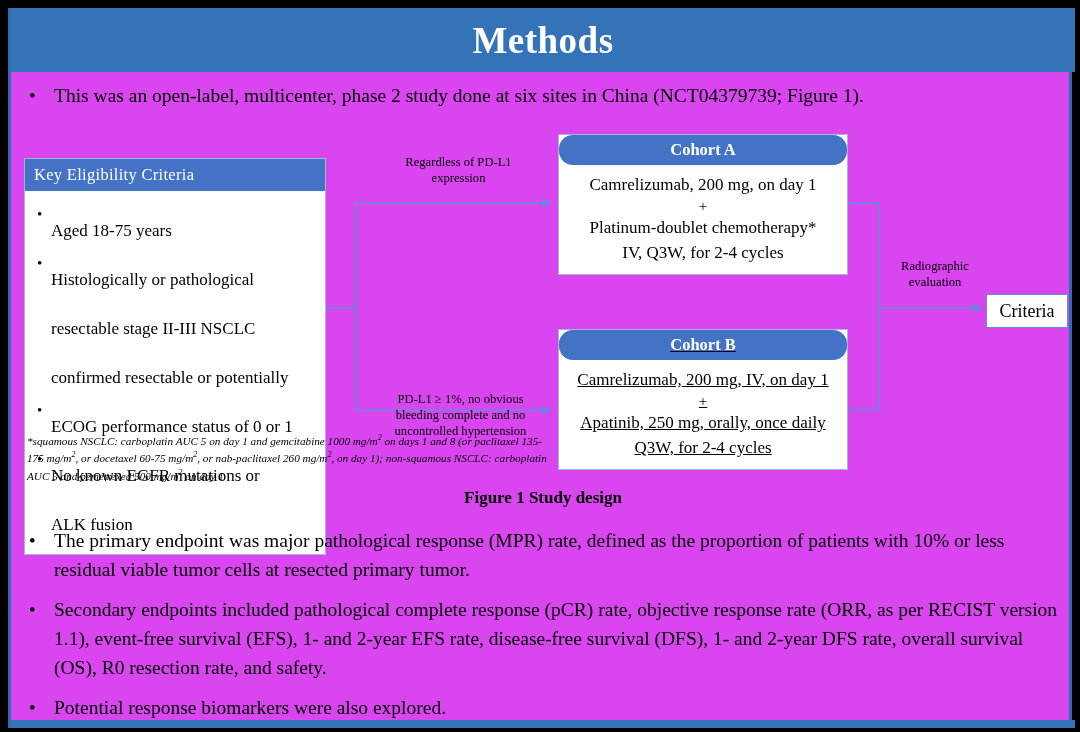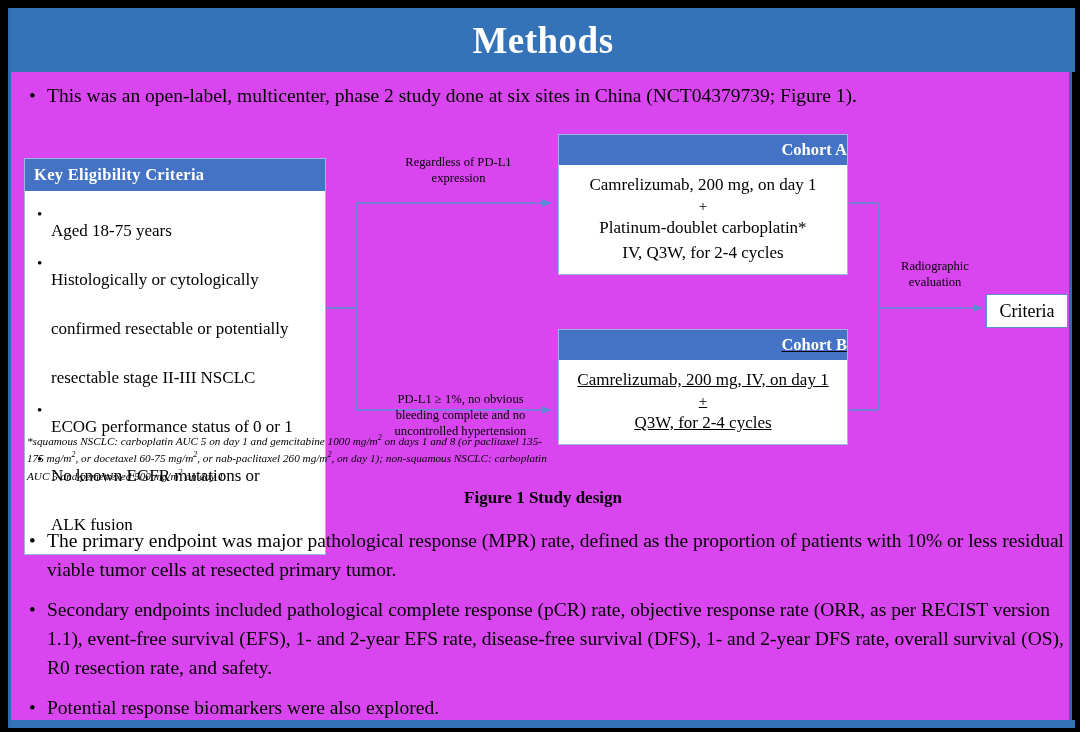--- a/index.html
+++ b/index.html
@@ -70,20 +70,21 @@
     color: #000;
     text-align: left;
     padding-left: 4px;
     box-sizing: border-box;
   }
   .bullet-text {
     font-size: 19.5px;
     line-height: 27px;
     color: #000;
     text-align: left;
+    margin-left: 7px;
   }
 
   #lead-bullet { left: 14px; top: 74px; width: 1040px; }
   #lead-bullet .bullet-text { white-space: nowrap; }
 
   
   #figure {
     position: absolute;
     left: 0;
     top: 110px;
@@ -98,21 +99,21 @@
     top: 40px;
     width: 302px;
     background: #ffffff;
     border: 1px solid #9DB9E0;
     box-sizing: border-box;
   }
   #elig-header {
     background: #4472C4;
     color: #ffffff;
     font-size: 16.5px;
-    font-weight: bold;
+    font-weight: normal;
     padding: 6px 0 6px 9px;
     letter-spacing: 0.3px;
   }
   #elig-list {
     padding: 8px 6px 12px 6px;
   }
   .elig-item {
     display: flex;
     align-items: flex-start;
     margin-bottom: 2px;
@@ -150,22 +151,23 @@
     width: 290px;
     background: #ffffff;
     border: 1px solid #9DB9E0;
     box-sizing: border-box;
   }
   .cohort-header {
     background: #4472C4;
     color: #ffffff;
     font-size: 16.5px;
     font-weight: bold;
-    text-align: right;
+    text-align: center;
     padding: 5px 0 5px 0;
+    border-radius: 14px;
   }
   .cohort-body {
     padding: 7px 4px 9px 4px;
     text-align: center;
     font-size: 17px;
     line-height: 25px;
     color: #000;
   }
   .cohort-body .plus { line-height: 18px; font-size: 15px; }
   #cohort-a { left: 547px; top: 16px; }
@@ -277,29 +279,29 @@
 
     <div id="elig-box">
       <div id="elig-header">Key  Eligibility Criteria</div>
       <div id="elig-list">
         <div class="elig-item">
           <span class="elig-dot">•</span>
           <span class="elig-label">Aged 18-75 years</span>
         </div>
         <div class="elig-item">
           <span class="elig-dot">•</span>
-          <span class="elig-label">Histologically or cytologically</span>
+          <span class="elig-label">Histologically or pathological</span>
+        </div>
+        <div class="elig-item">
+          <span class="elig-dot"></span>
+          <span class="elig-label">resectable stage II-III  NSCLC</span>
         </div>
         <div class="elig-item">
           <span class="elig-dot"></span>
           <span class="elig-label">confirmed resectable or potentially</span>
-        </div>
-        <div class="elig-item">
-          <span class="elig-dot"></span>
-          <span class="elig-label">resectable stage II-III  NSCLC</span>
         </div>
         <div class="elig-item">
           <span class="elig-dot">•</span>
           <span class="elig-label">ECOG performance status of 0 or 1</span>
         </div>
         <div class="elig-item">
           <span class="elig-dot">•</span>
           <span class="elig-label">No known EGFR mutations or</span>
         </div>
         <div class="elig-item">
@@ -323,30 +325,31 @@
     <div class="conn-label" id="label-radio">
       <div>Radiographic</div>
       <div>evaluation</div>
     </div>
 
     <div class="cohort-box" id="cohort-a">
       <div class="cohort-header">Cohort A</div>
       <div class="cohort-body">
         <div>Camrelizumab, 200 mg, on day 1</div>
         <div class="plus">+</div>
-        <div>Platinum-doublet carboplatin*</div>
+        <div>Platinum-doublet chemotherapy*</div>
         <div>IV, Q3W, for 2-4 cycles</div>
       </div>
     </div>
 
     <div class="cohort-box" id="cohort-b">
       <div class="cohort-header">Cohort B</div>
       <div class="cohort-body">
         <div>Camrelizumab, 200 mg, IV, on day 1</div>
         <div class="plus">+</div>
+        <div>Apatinib, 250 mg, orally, once daily</div>
         <div>Q3W, for 2-4 cycles</div>
       </div>
     </div>
 
     <div id="surgery-box">
       <span>Criteria</span>
     </div>
   </div>
 
   <div id="fig-caption">Figure 1 Study design</div>

